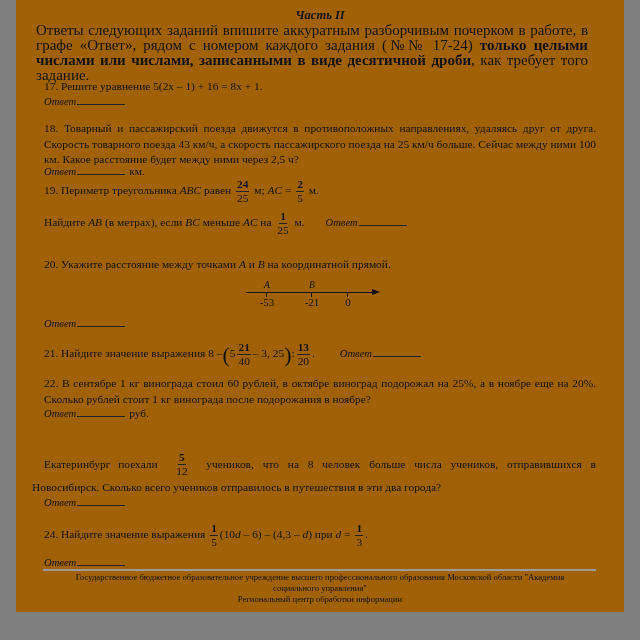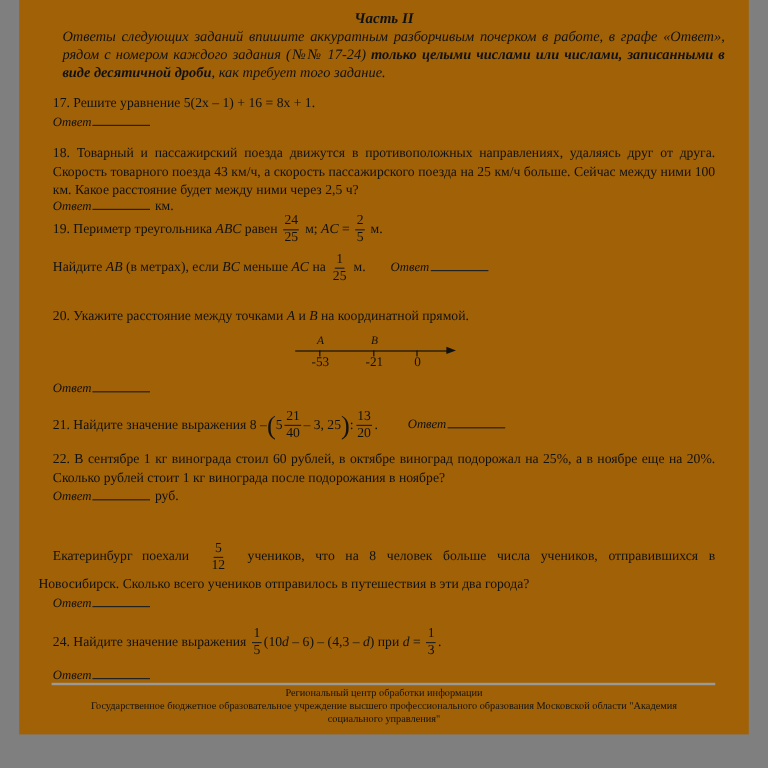--- a/index.html
+++ b/index.html
@@ -17,36 +17,36 @@
       width: 608px; height: 612px;
       background: #a16207;
     }
     .abs { position: absolute; white-space: nowrap; }
     .title {
       left: 0; width: 608px; top: 8px;
       text-align: center; font-weight: bold; font-style: italic;
       font-size: 12.5px;
     }
     .intro {
-      left: 36px; width: 552px; top: 23px;
-      font-style: italic; font-size: 12px; line-height: 15px;
+      left: 20px; width: 552px; top: 23px;
+      font-size: 15px; line-height: 15px;
       white-space: normal; text-align: justify;
     }
     .intro b { font-weight: bold; }
     .q { font-size: 11.4px; line-height: 15.5px; }
     .para { white-space: normal; text-align: justify; width: 552px; left: 28px; }
     .ans { font-style: italic; font-size: 10.6px; }
     .blank { display: inline-block; border-bottom: 1px solid #222; width: 48px; height: 10px; vertical-align: baseline; margin-left: 1px; }
     .unit { font-style: normal; font-size: 11.4px; margin-left: 4px; }
     i.v { font-style: italic; }
     .frac {
       display: inline-flex; flex-direction: column; align-items: center;
       vertical-align: middle; font-size: 11.4px; line-height: 13px; margin: 0 2px;
     }
-    .frac .num { border-bottom: 1px solid #222; padding: 0 1px; }
+    .frac .num { border-bottom: 1px solid #222; padding: 0 1px; font-weight: bold; }
     .frac .den { padding: 0 1px; }
     .paren { font-size: 22px; font-weight: 300; vertical-align: middle; line-height: 1; }
     .numline-axis {
       position: absolute; left: 230px; top: 292px; width: 128px; height: 1px; background: #111;
     }
     .numline-arrow {
       position: absolute; left: 356px; top: 289px; width: 0; height: 0;
       border-left: 8px solid #111; border-top: 3.5px solid transparent; border-bottom: 3.5px solid transparent;
     }
     .tick { position: absolute; width: 1px; height: 5px; background: #111; top: 292px; }
@@ -140,16 +140,16 @@
         <span class="den">5</span>
       </span><span>(10</span><i class="v">d</i><span> – 6) – (4,3 – </span><i class="v">d</i><span>)</span><span> при </span><i class="v">d</i><span> = </span><span class="frac">
         <span class="num">1</span>
         <span class="den">3</span>
       </span><span>.</span>
   </div>
   <div class="abs ans" style="left:28px; top:555px;"><span>Ответ</span><span class="blank"></span></div>
 
   <div class="sep"></div>
   <div class="footer">
+    <div style="padding: 0 40px;">Государственное бюджетное образовательное учреждение высшего профессионального образования Московской области "Академия социального управления"</div>
     <div>Региональный центр обработки информации</div>
-    <div style="padding: 0 40px;">Государственное бюджетное образовательное учреждение высшего профессионального образования Московской области "Академия социального управления"</div>
   </div>
 </div>
 
 </body></html>

